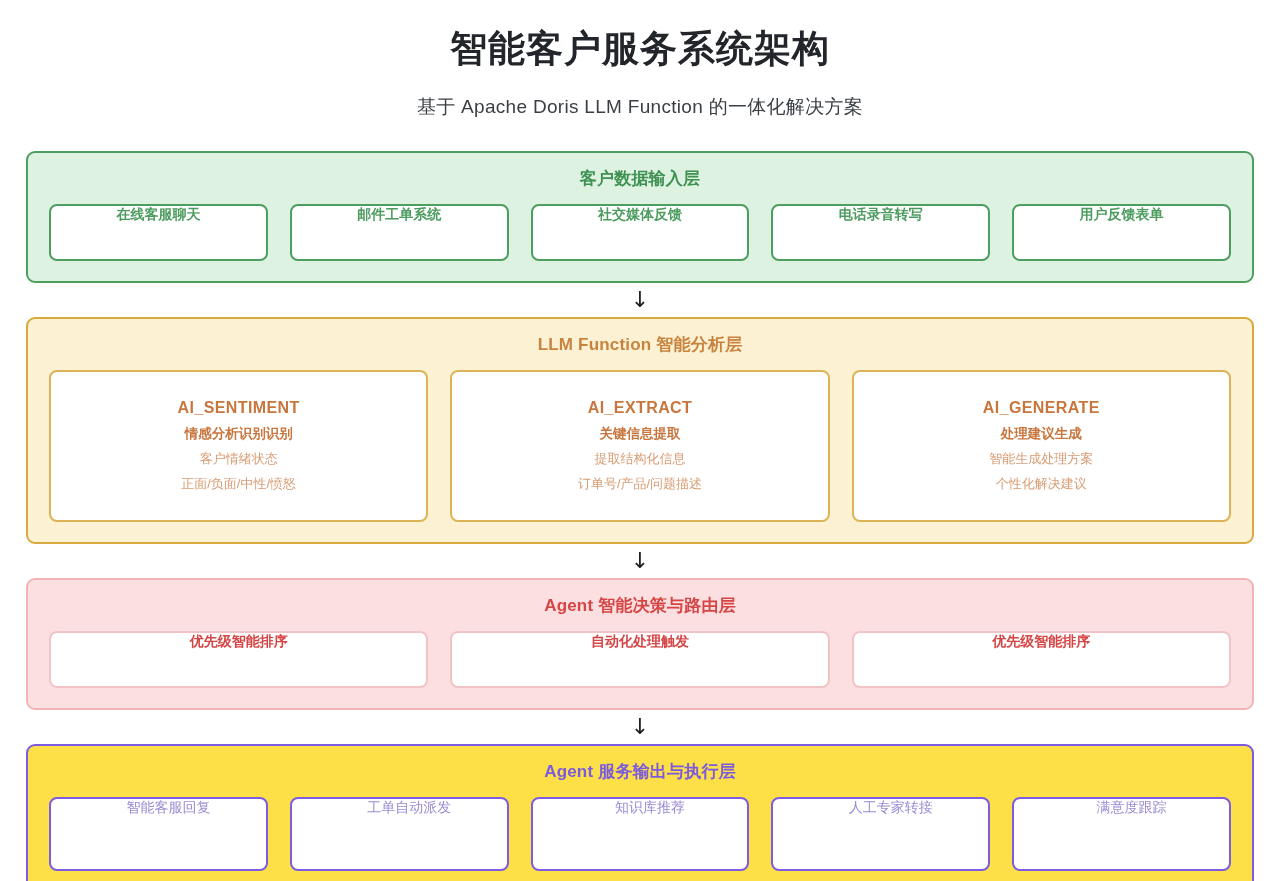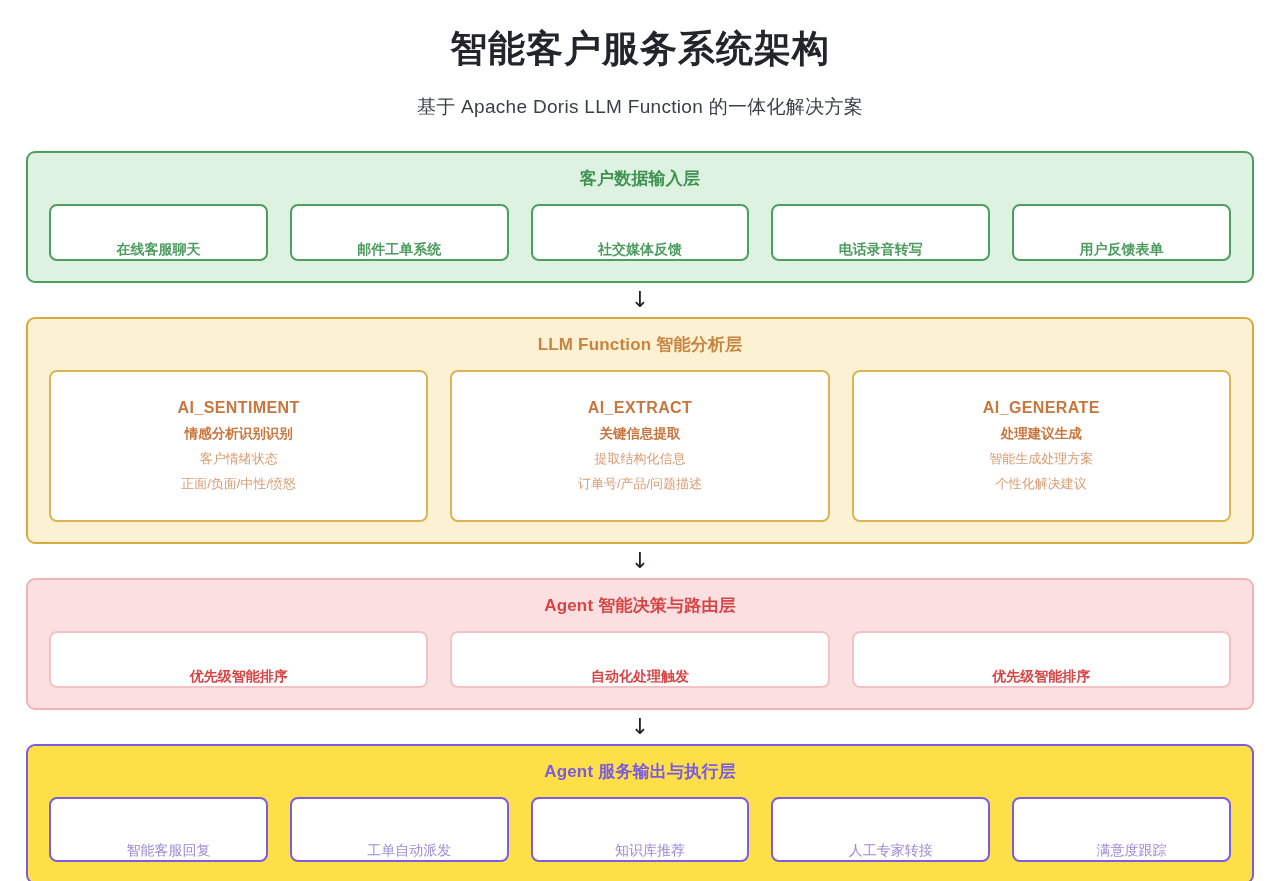--- a/index.html
+++ b/index.html
@@ -65,21 +65,21 @@
 
   .card {
     flex: 1 1 0;
     background: #ffffff;
     border-radius: 8px;
     border-style: solid;
     border-width: 2px;
     display: flex;
     flex-direction: column;
     align-items: center;
-    justify-content: flex-end;
+    justify-content: flex-start;
     text-align: center;
   }
 
   
   .card.simple { height: 57px; }
   .card.simple .card-label { font-size: 14px; font-weight: bold; }
 
   
   .card.fn { height: 152px; padding: 10px 8px; justify-content: center; }
   .card.fn .fn-name   { font-size: 16px; font-weight: bold; letter-spacing: .4px; }
@@ -100,21 +100,21 @@
   .layer.amber  .fn-d1, .layer.amber .fn-d2 { color: #d79b72; }
 
   .layer.rose   { background: #fce0e1; border-color: #f0b4b6; }
   .layer.rose   .layer-title { color: #d64545; }
   .layer.rose   .card { border-color: #f2c3c5; }
   .layer.rose   .card-label { color: #d64545; }
 
   .layer.violet { background: #fde047; border-color: #7c5ce0; }
   .layer.violet .layer-title { color: #7a5ae0; }
   .layer.violet .card { border-color: #7c5ce0; }
-  .layer.violet .card.simple { height: 65px; padding-left: 20px; }
+  .layer.violet .card.simple { height: 74px; padding-left: 20px; }
   .layer.violet .card-label { color: #9b8ad4; font-weight: normal; font-size: 14px; }
 
   
   .connector {
     height: 34px;
     display: flex;
     align-items: center;
     justify-content: center;
   }
   .arrow-glyph {

